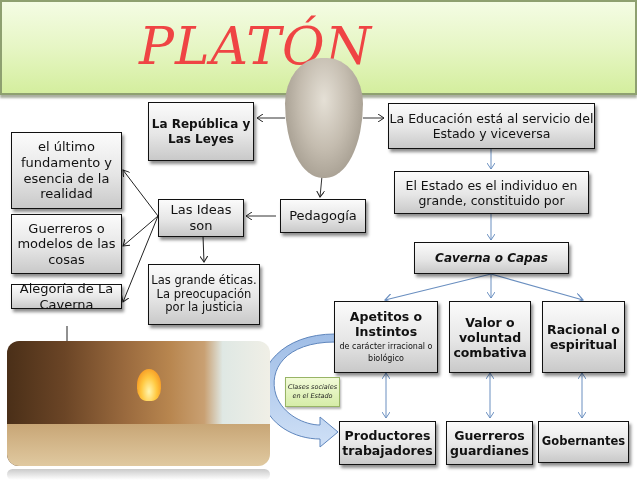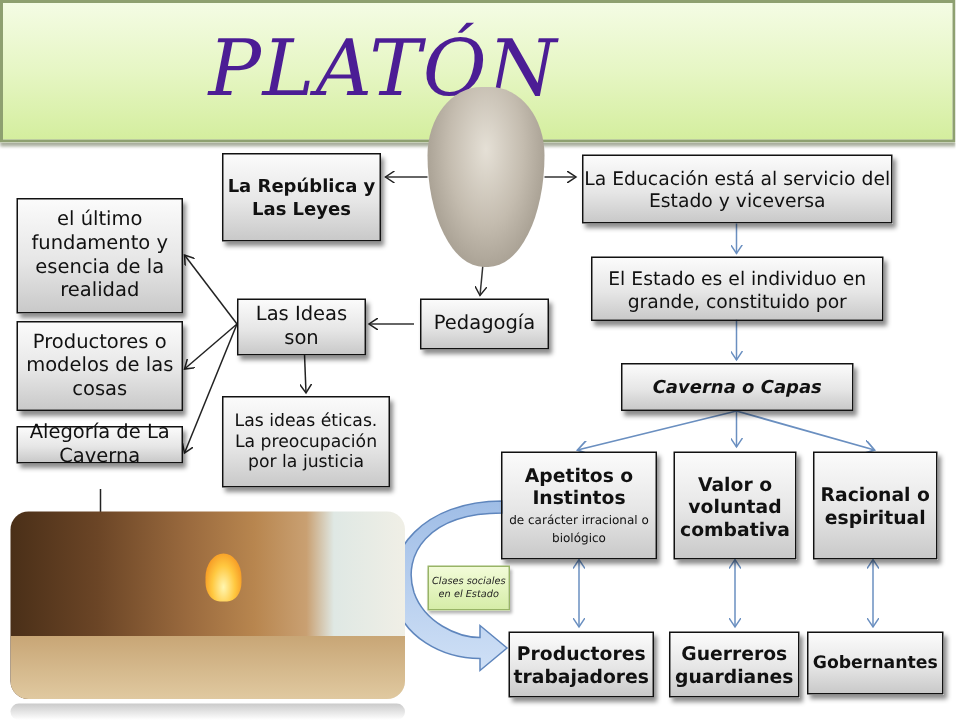--- a/index.html
+++ b/index.html
@@ -1,21 +1,21 @@
 <!DOCTYPE html>
 <html><head>
 <meta charset="utf-8">
 <style>
   html, body { margin:0; padding:0; }
   body { width:637px; height:480px; position:relative; overflow:hidden; background:#ffffff; font-family:"DejaVu Sans", sans-serif; }
   .banner { position:absolute; left:0; top:0; width:637px; height:95px;
     background:linear-gradient(to bottom, #f4fce4 0%, #e6f6c4 50%, #d4ee9e 100%);
     border:2px solid #8ea070; box-sizing:border-box; box-shadow:0 3px 2px rgba(100,110,80,.55); }
   .title { position:absolute; left:0; width:511px; top:16px; text-align:center;
-    font-family:"DejaVu Serif", serif; font-style:italic; font-size:52px; color:#4c1d95; letter-spacing:1px; }
+    font-family:"DejaVu Serif", serif; font-style:italic; font-size:52px; color:#ef4444; letter-spacing:1px; }
   .box { position:absolute; box-sizing:border-box; border:1.5px solid #111;
     background:linear-gradient(to bottom, #fbfbfb 0%, #e6e6e6 55%, #c9c9c9 100%);
     box-shadow:2px 3px 3px rgba(0,0,0,.45);
     display:flex; flex-direction:column; align-items:center; justify-content:center;
     text-align:center; color:#111; font-family:"DejaVu Sans", sans-serif; line-height:1.2; }
   .b { font-weight:bold; }
   .sub { font-size:8px; font-weight:normal; line-height:1.5; margin-top:2px; }
   svg.lines { position:absolute; left:0; top:0; }
   .head { position:absolute; left:285px; top:58px; width:78px; height:120px;
     border-radius:46% 46% 48% 48% / 38% 38% 62% 62%;
@@ -102,29 +102,29 @@
 
 <div class="box" style="left:158px;top:199px;width:86px;height:38px;font-size:13px;">
     <span>Las Ideas son</span>
   </div>
 
 <div class="box" style="left:11px;top:132px;width:111px;height:77px;font-size:13px;">
     <span>el último fundamento y esencia de la realidad</span>
   </div>
 
 <div class="box" style="left:11px;top:214px;width:111px;height:60px;font-size:13px;">
-    <span>Productores o modelos de las cosas</span>
+    <span>Guerreros o modelos de las cosas</span>
   </div>
 
 <div class="box" style="left:11px;top:284px;width:111px;height:25px;font-size:13px;">
     <span>Alegoría de La Caverna</span>
   </div>
 
 <div class="box" style="left:148px;top:264px;width:112px;height:61px;font-size:11.5px;">
-    <span>Las ideas éticas. La preocupación por la justicia</span>
+    <span>Las grande éticas. La preocupación por la justicia</span>
   </div>
 
 <div class="box b" style="left:334px;top:301px;width:104px;height:72px;font-size:12.5px;">
   <span>Apetitos o Instintos</span>
   <span class="sub">de carácter irracional o biológico</span>
 </div>
 
 <div class="box b" style="left:449px;top:301px;width:82px;height:72px;font-size:12.5px;">
     <span>Valor o voluntad combativa</span>
   </div>

